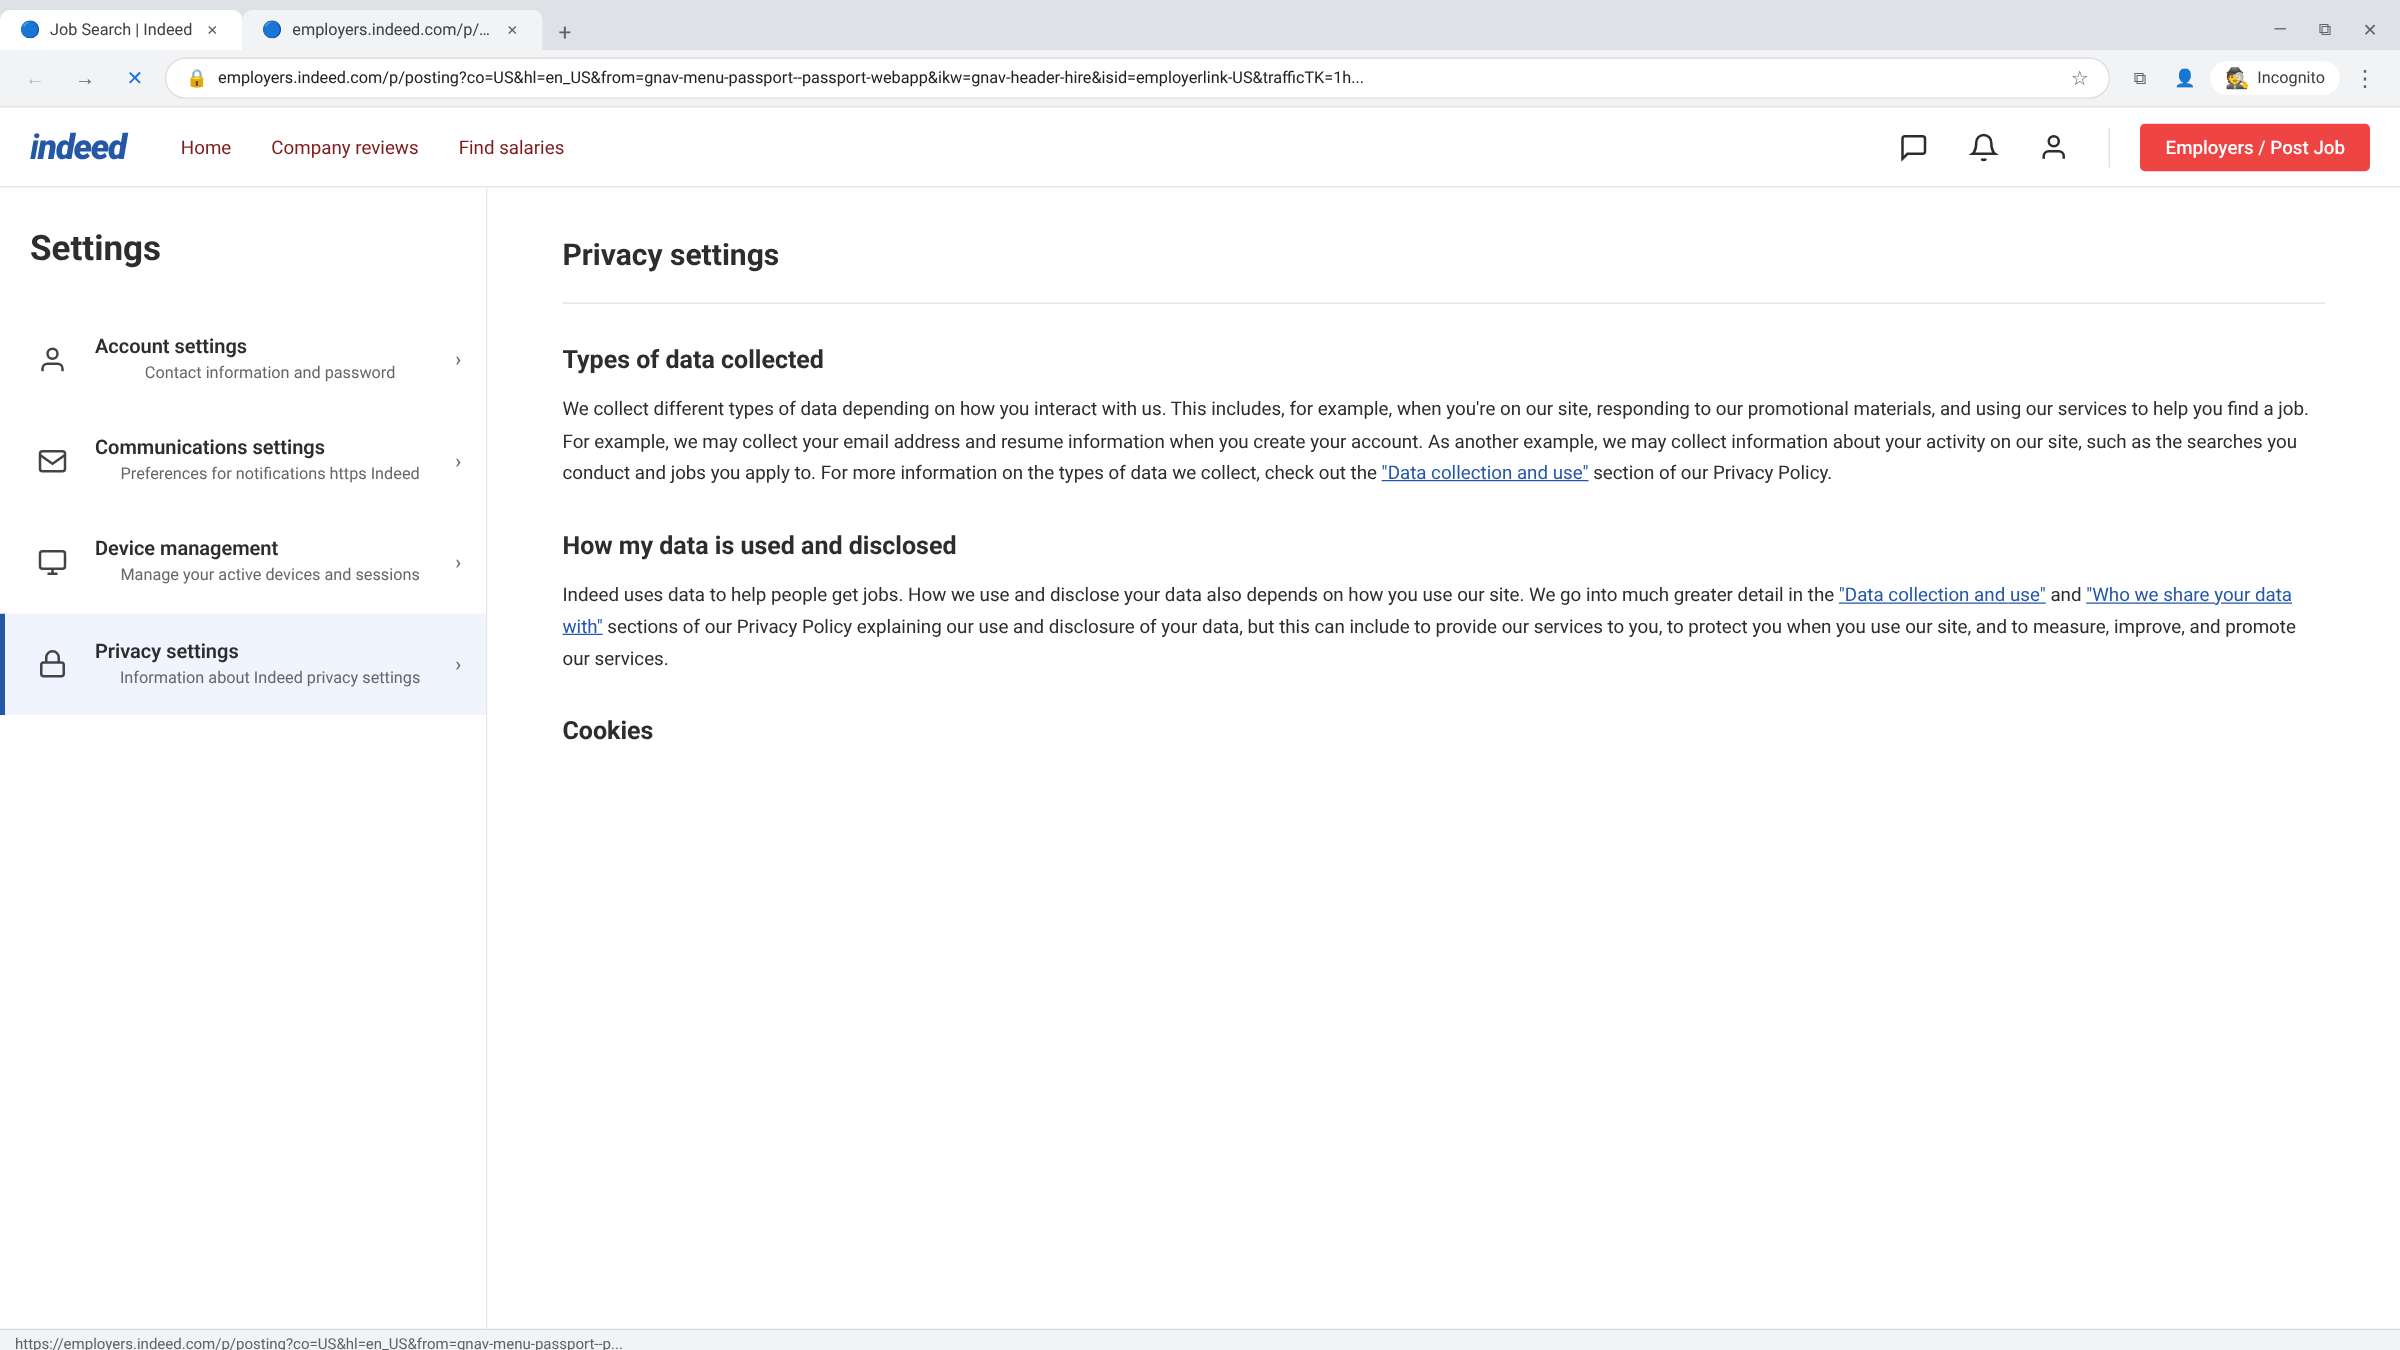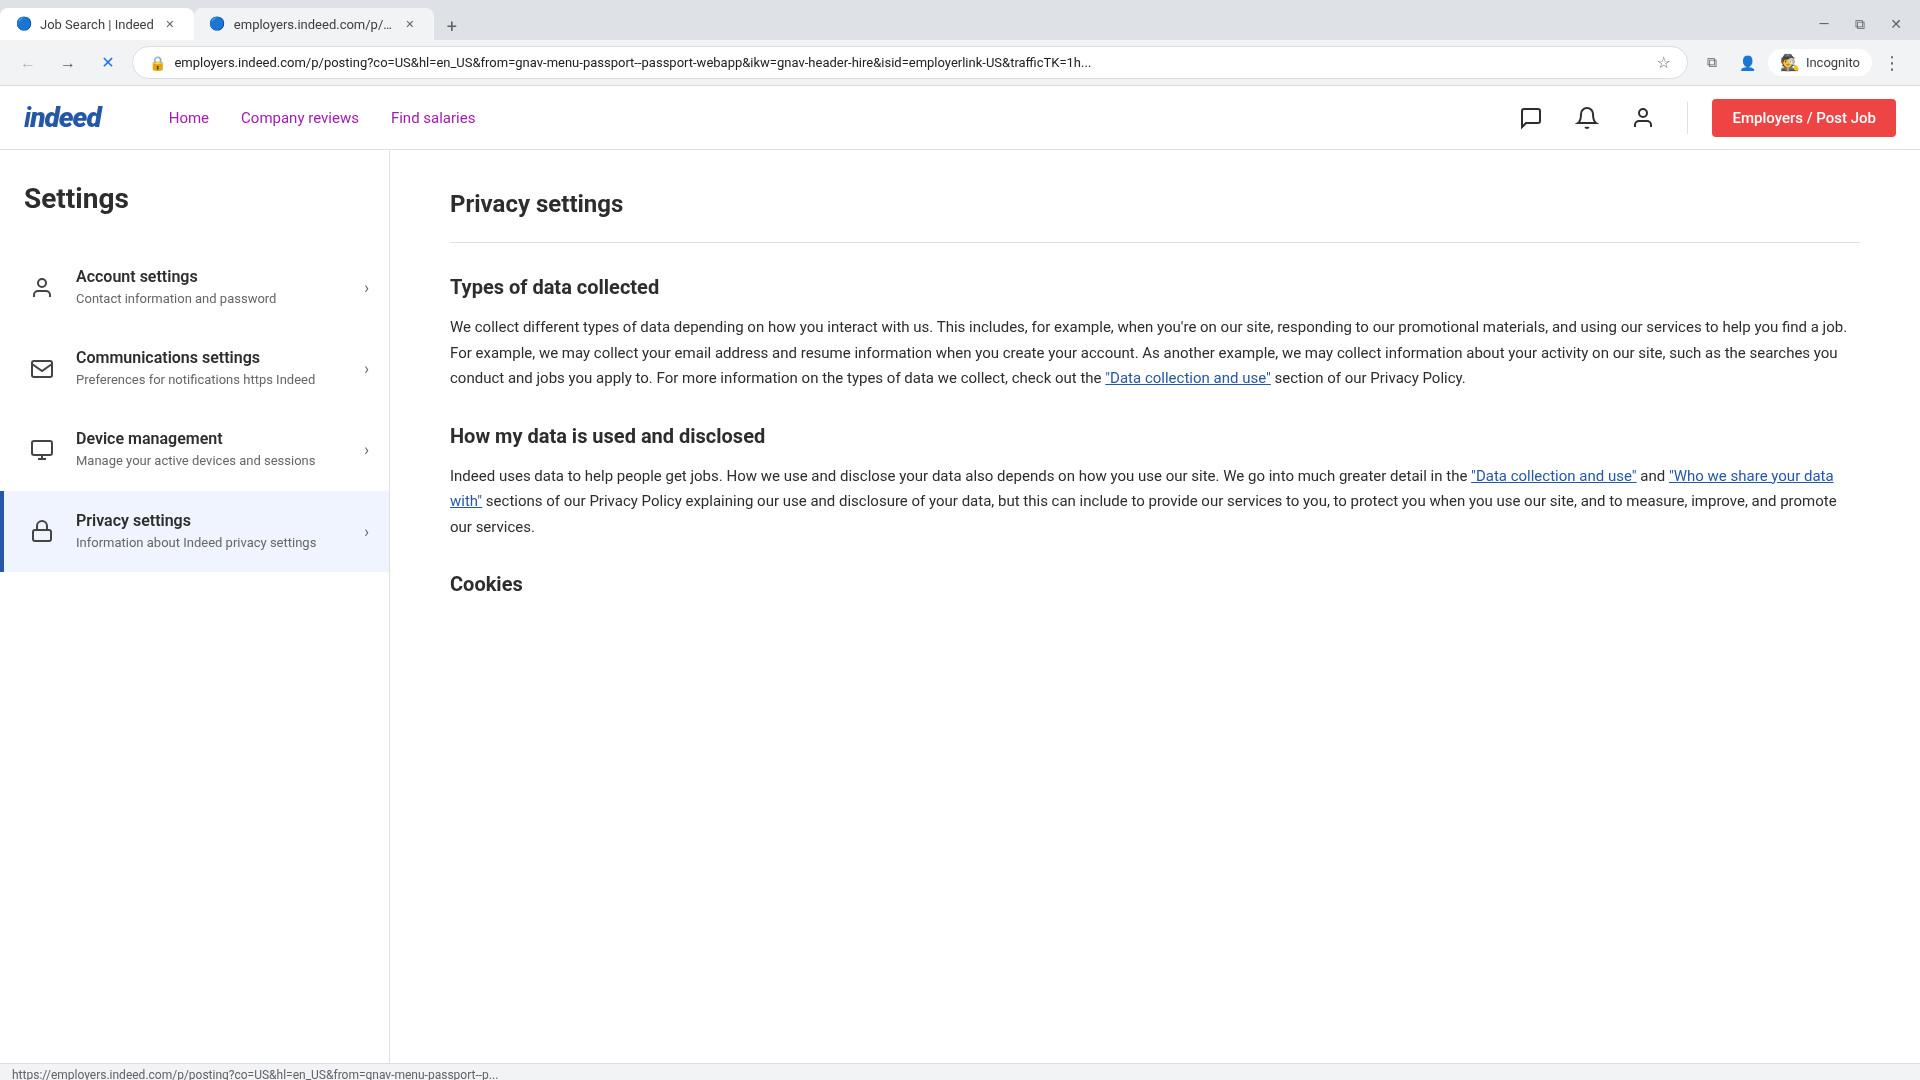--- a/index.html
+++ b/index.html
@@ -24,44 +24,44 @@
     .address-bar .url-text { flex: 1; overflow: hidden; text-overflow: ellipsis; white-space: nowrap; font-size: 13px; color: #202124; }
     .address-bar .star-icon { color: #5f6368; font-size: 16px; }
     .toolbar-icons { display: flex; align-items: center; gap: 4px; }
     .toolbar-icon-btn { width: 32px; height: 32px; border-radius: 50%; display: flex; align-items: center; justify-content: center; cursor: pointer; color: #5f6368; font-size: 16px; }
     .incognito-btn { display: flex; align-items: center; gap: 6px; padding: 4px 12px; background: #fff; border-radius: 20px; font-size: 13px; color: #3c4043; cursor: pointer; }
 
     
     .page-wrapper { display: flex; flex-direction: column; height: calc(1080px - 80px); overflow: hidden; }
 
     
-    .site-nav { display: flex; align-items: center; padding: 0 24px; border-bottom: 1px solid #e0e0e0; height: 64px; background: #fff; gap: 24px; }
+    .site-nav { display: flex; align-items: center; padding: 0 24px; border-bottom: 1px solid #e0e0e0; height: 64px; background: #fff; }
     .indeed-logo { display: flex; align-items: center; margin-right: 32px; cursor: pointer; }
     .logo-text { font-size: 28px; font-weight: bold; color: #2557a7; letter-spacing: -1px; }
     .nav-links { display: flex; align-items: center; gap: 8px; }
-    .nav-link { padding: 8px 12px; font-size: 15px; color: #a21caf; text-decoration: none; cursor: pointer; border-radius: 4px; text-align: right; }
+    .nav-link { padding: 8px 12px; font-size: 15px; color: #7f1d1d; text-decoration: none; cursor: pointer; border-radius: 4px; text-align: right; }
     .nav-spacer { flex: 1; }
     .nav-actions { display: flex; align-items: center; gap: 16px; }
     .nav-icon-btn { width: 40px; height: 40px; display: flex; align-items: center; justify-content: center; cursor: pointer; color: #2d2d2d; font-size: 20px; border-radius: 50%; position: relative; }
     .employers-btn { padding: 10px 20px; background: #ef4444; color: #fff; border-radius: 4px; font-size: 15px; cursor: pointer; font-weight: 500; white-space: nowrap; }
     .nav-divider { width: 1px; height: 32px; background: #e0e0e0; margin: 0 8px; }
 
     
     .main-content { display: flex; flex: 1; overflow: hidden; }
 
     
     .sidebar { width: 390px; flex-shrink: 0; padding: 32px 0; border-right: 1px solid #e0e0e0; background: #fff; overflow-y: auto; }
     .settings-title { font-size: 28px; font-weight: bold; color: #2d2d2d; padding: 0 24px 32px 24px; }
 
     .sidebar-item { display: flex; align-items: center; padding: 20px 20px; cursor: pointer; border-left: 4px solid transparent; }
     .sidebar-item.active { background: #f0f4ff; border-left-color: #2557a7; }
     .sidebar-item-icon { width: 36px; height: 36px; display: flex; align-items: center; justify-content: center; font-size: 22px; color: #444; flex-shrink: 0; margin-right: 16px; }
     .sidebar-item-text { flex: 1; }
     .sidebar-item-title { font-size: 16px; font-weight: 600; color: #2d2d2d; margin-bottom: 4px; }
-    .sidebar-item-desc { font-size: 13px; color: #666; line-height: 1.4; }
+    .sidebar-item-desc { font-size: 13px; color: #666; line-height: 1.4; text-align: center; }
     .sidebar-chevron { color: #666; font-size: 16px; margin-left: 8px; }
 
     
     .content-area { flex: 1; padding: 40px 60px; overflow-y: auto; background: #fff; }
     .content-title { font-size: 24px; font-weight: bold; color: #2d2d2d; margin-bottom: 24px; }
     .content-divider { border: none; border-top: 1px solid #e0e0e0; margin-bottom: 32px; }
     .section-title { font-size: 20px; font-weight: bold; color: #2d2d2d; margin-bottom: 16px; }
     .section-text { font-size: 15px; color: #2d2d2d; line-height: 1.7; margin-bottom: 32px; }
     .section-text a { color: #2557a7; text-decoration: underline; cursor: pointer; }
 

